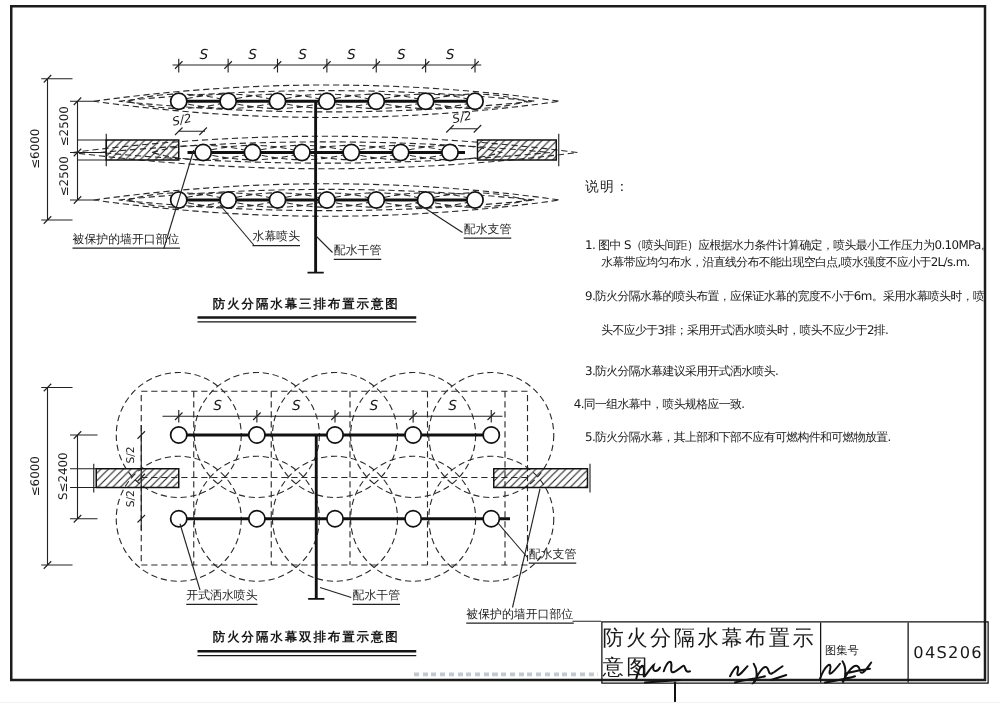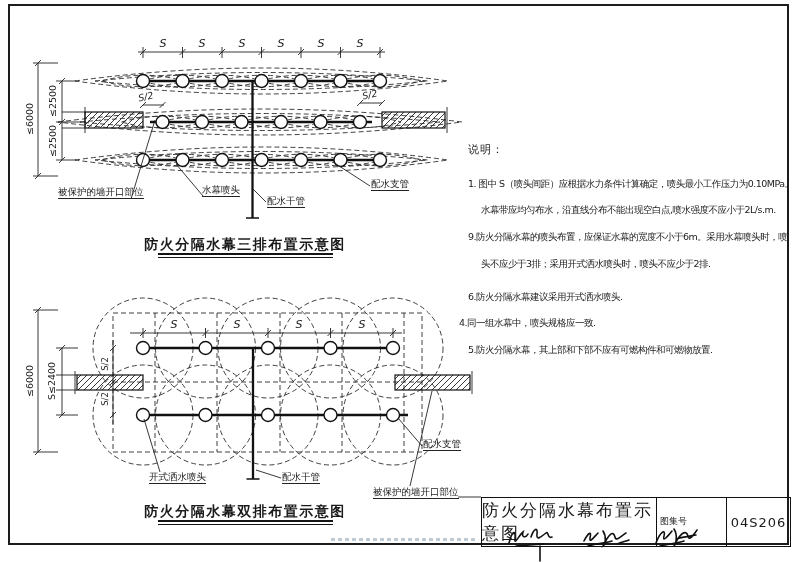--- a/index.html
+++ b/index.html
@@ -7,21 +7,21 @@
          font-family:"DejaVu Sans",sans-serif;color:#1a1a1a;}
   .frame{position:absolute;left:8px;top:4px;width:781px;height:541px;
          border:2.2px solid #1c1c1c;box-sizing:border-box;}
   svg.lines{position:absolute;left:0;top:0;}
   .lbl{position:absolute;font-size:9.5px;line-height:1.1;white-space:nowrap;color:#1a1a1a;}
   .lbl.u{border-bottom:1px solid #222;padding-bottom:1px;}
   .slbl{position:absolute;font-size:11px;font-style:italic;transform:translateX(-50%);}
   .shalf{position:absolute;font-size:9.5px;font-style:italic;transform:rotate(-12deg);}
   .vdim{position:absolute;font-size:9.5px;transform:translate(-50%,-50%) rotate(-90deg);
         transform-origin:center;white-space:nowrap;}
-  .dtitle{position:absolute;font-size:14px;font-weight:bold;letter-spacing:1.5px;
+  .dtitle{position:absolute;font-size:10px;font-weight:bold;letter-spacing:1.5px;
           transform:translateX(-50%);white-space:nowrap;font-family:Liberation Serif, serif;}
   .uline{position:absolute;background:#151515;}
   .note-line{position:absolute;font-size:9.5px;letter-spacing:-0.5px;white-space:nowrap;}
   .notes-head{position:absolute;font-size:11px;letter-spacing:1px;text-align:right;}
   .tblock{position:absolute;left:481px;top:497px;width:310px;height:50px;
           border:1.8px solid #111;box-sizing:border-box;display:flex;flex-direction:column;}
   .tb-r1{display:flex;flex:1;min-height:0;}
   .tb-r2{display:flex;height:14px;border-top:1.2px solid #111;}
   .tb-cell{display:flex;align-items:center;justify-content:center;box-sizing:border-box;}
   .tb-title{flex:1;font-size:17px;letter-spacing:2px;font-weight:normal;}
@@ -209,25 +209,25 @@
   <span class="lbl u" style="left:149px;top:472px">开式洒水喷头</span>
   <span class="lbl u" style="left:282px;top:472px">配水干管</span>
   <span class="lbl u" style="left:423px;top:439px">配水支管</span>
   <span class="lbl u" style="left:373px;top:487px">被保护的墙开口部位</span>
 
   <div class="dtitle" style="left:245px;top:503px">防火分隔水幕双排布置示意图</div>
   <div class="uline" style="left:158px;top:520px;width:175px;height:1.8px"></div>
   <div class="uline" style="left:158px;top:524px;width:175px;height:1px"></div>
 
   <div class="notes-head" style="left:468px;top:142px;position:absolute">说明：</div>
-  <div class="note-line" style="left:468px;top:178px">1. 图中 S（喷头间距）应根据水力条件计算确定，喷头最小工作压力为0.10MPa。</div>
+  <div class="note-line" style="left:468px;top:190px">1. 图中 S（喷头间距）应根据水力条件计算确定，喷头最小工作压力为0.10MPa。</div>
   <div class="note-line" style="left:481px;top:204px">水幕带应均匀布水，沿直线分布不能出现空白点,喷水强度不应小于2L/s.m.</div>
   <div class="note-line" style="left:468px;top:231px">9.防火分隔水幕的喷头布置，应保证水幕的宽度不小于6m。采用水幕喷头时，喷</div>
   <div class="note-line" style="left:481px;top:258px">头不应少于3排；采用开式洒水喷头时，喷头不应少于2排.</div>
-  <div class="note-line" style="left:468px;top:291px">6.防火分隔水幕建议采用开式洒水喷头.</div>
+  <div class="note-line" style="left:468px;top:291px">3.防火分隔水幕建议采用开式洒水喷头.</div>
   <div class="note-line" style="left:459px;top:317px">4.同一组水幕中，喷头规格应一致.</div>
   <div class="note-line" style="left:468px;top:344px">5.防火分隔水幕，其上部和下部不应有可燃构件和可燃物放置.</div>
 
   <div class="tblock">
     <div class="tb-r1">
       <div class="tb-cell tb-title">防火分隔水幕布置示意图</div>
       <div class="tb-cell tb-atlas-l">图集号</div>
       <div class="tb-cell tb-atlas-n">04S206</div>
     </div>
   </div>

